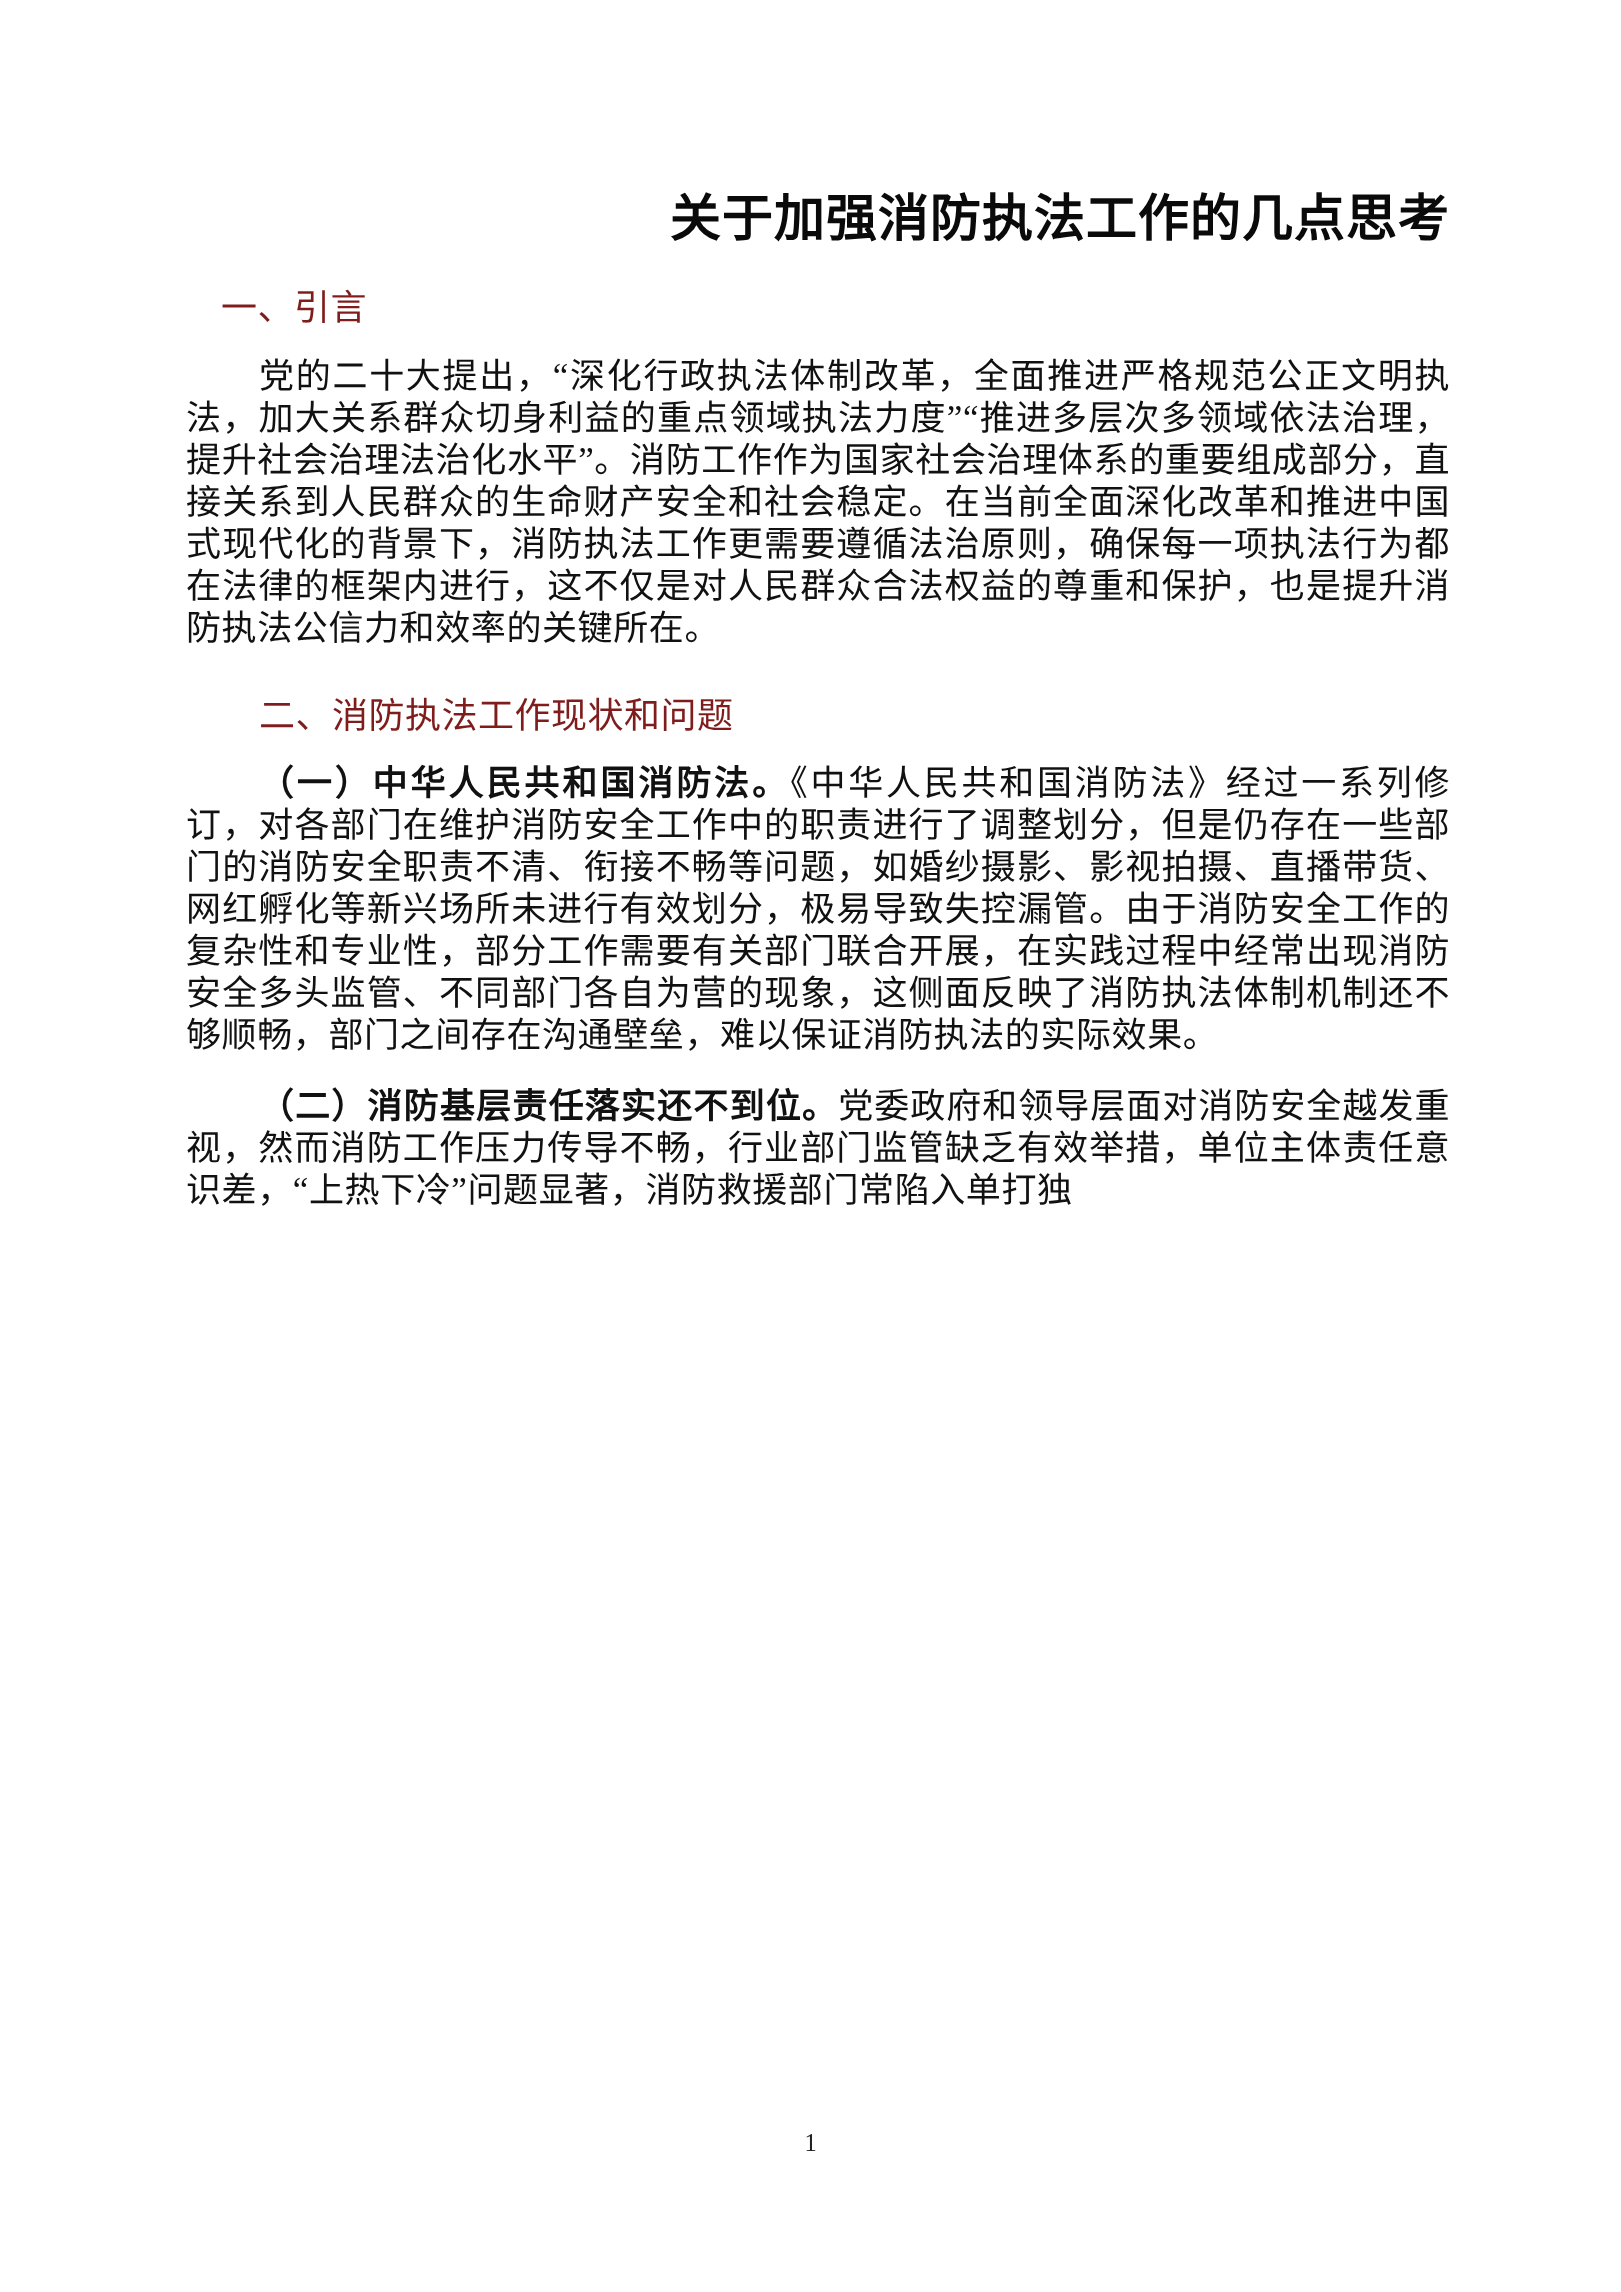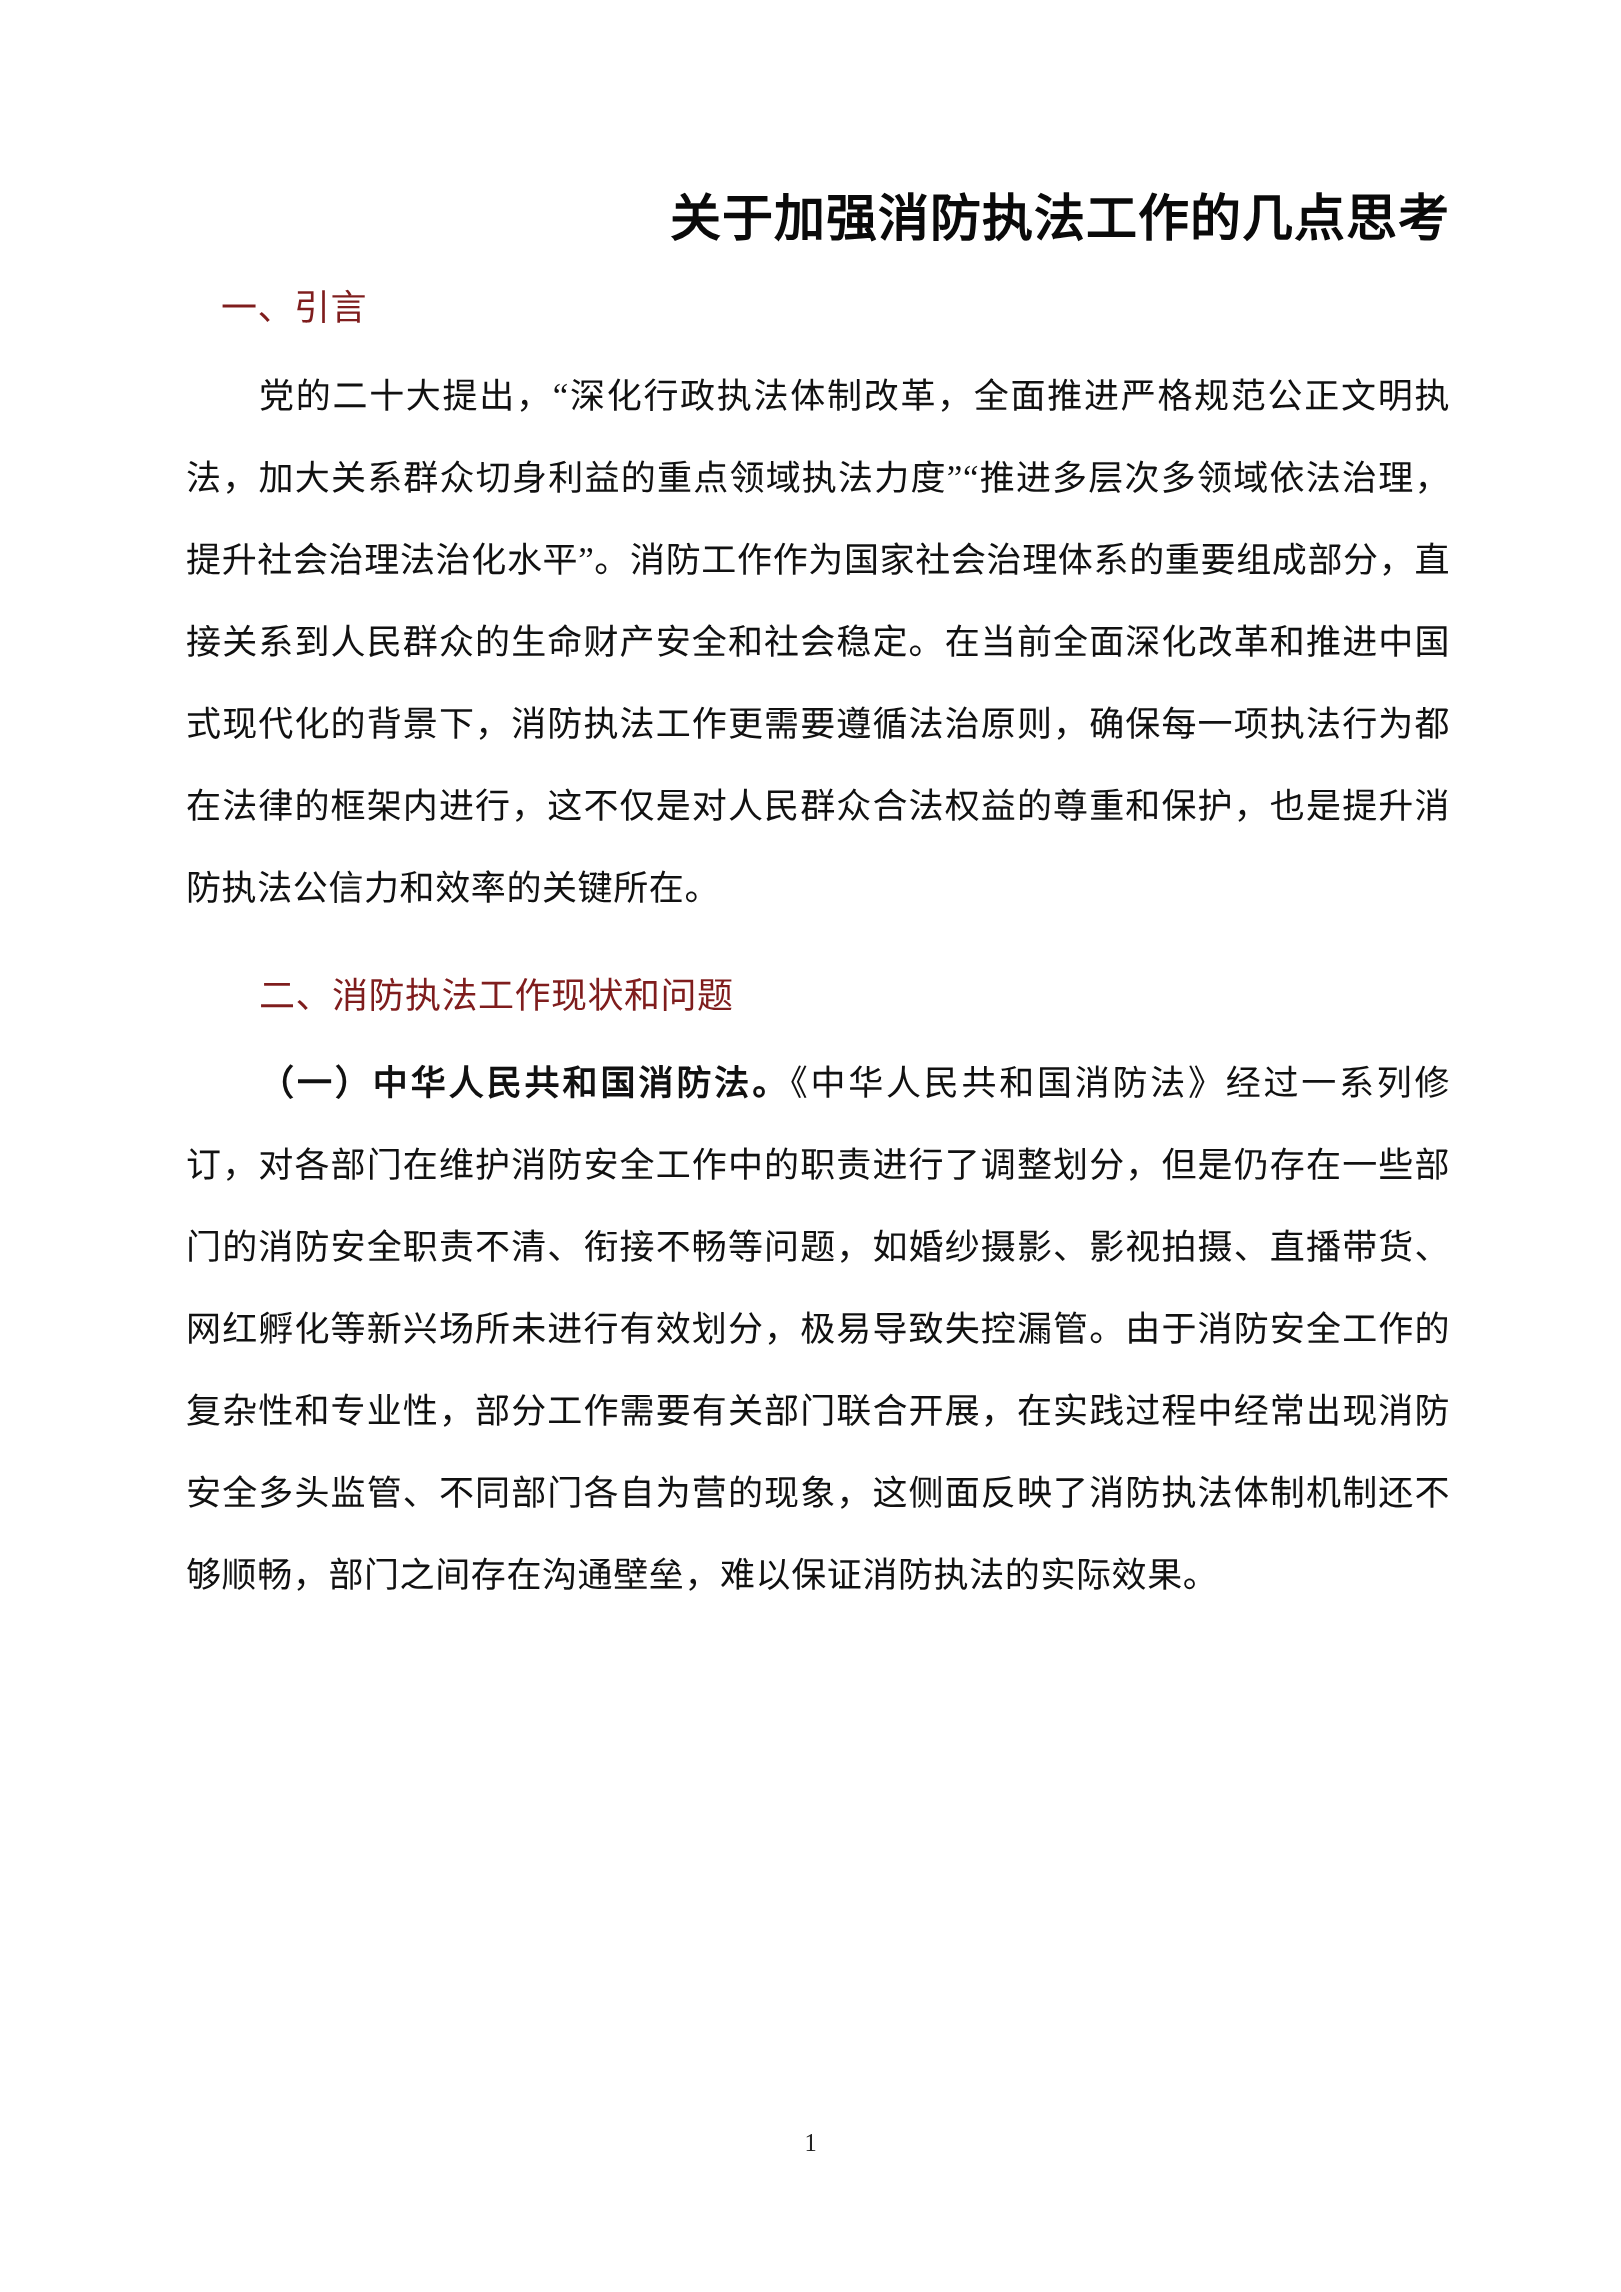--- a/index.html
+++ b/index.html
@@ -56,21 +56,21 @@
   }
   .h1-sec.sec2 {
     padding-top: 43px;
     padding-left: 73px;
   }
 
   
   .para {
     font-family: "Liberation Serif", "DejaVu Serif", serif;
     font-size: 35px;
-    line-height: 82px;
+    line-height: 42px;
     margin: 0;
     text-align: justify;
     text-justify: inter-ideograph;
     text-indent: 73px;
     letter-spacing: 0.6px;
     color: #111111;
   }
   .para.gap-top {
     margin-top: 25.5px;
   }
@@ -108,19 +108,22 @@
     <p class="para gap-top">
       <span>党的二十大提出，“深化行政执法体制改革，全面推进严格规范公正文明执法，加大关系群众切身利益的重点领域执法力度”“推进多层次多领域依法治理，提升社会治理法治化水平”。消防工作作为国家社会治理体系的重要组成部分，直接关系到人民群众的生命财产安全和社会稳定。在当前全面深化改革和推进中国式现代化的背景下，消防执法工作更需要遵循法治原则，确保每一项执法行为都在法律的框架内进行，这不仅是对人民群众合法权益的尊重和保护，也是提升消防执法公信力和效率的关键所在。</span>
     </p>
 
     <h2 class="h1-sec sec2">二、消防执法工作现状和问题</h2>
 
     <p class="para gap-top">
       <span class="lead-bold">（一）中华人民共和国消防法。</span><span>《中华人民共和国消防法》经过一系列修订，对各部门在维护消防安全工作中的职责进行了调整划分，但是仍存在一些部门的消防安全职责不清、衔接不畅等问题，如婚纱摄影、影视拍摄、直播带货、网红孵化等新兴场所未进行有效划分，极易导致失控漏管。由于消防安全工作的复杂性和专业性，部分工作需要有关部门联合开展，在实践过程中经常出现消防安全多头监管、不同部门各自为营的现象，这侧面反映了消防执法体制机制还不够顺畅，部门之间存在沟通壁垒，难以保证消防执法的实际效果。</span>
     </p>
 
+    <p class="para gap-top-lg">
+      <span class="lead-bold">（二）消防基层责任落实还不到位。</span><span>党委政府和领导层面对消防安全越发重视，然而消防工作压力传导不畅，行业部门监管缺乏有效举措，单位主体责任意识差，“上热下冷”问题显著，消防救援部门常陷入单打独</span>
+    </p>
 
   </div>
 
   <div class="page-number">1</div>
 
 </div>
 
 
 </body></html>

